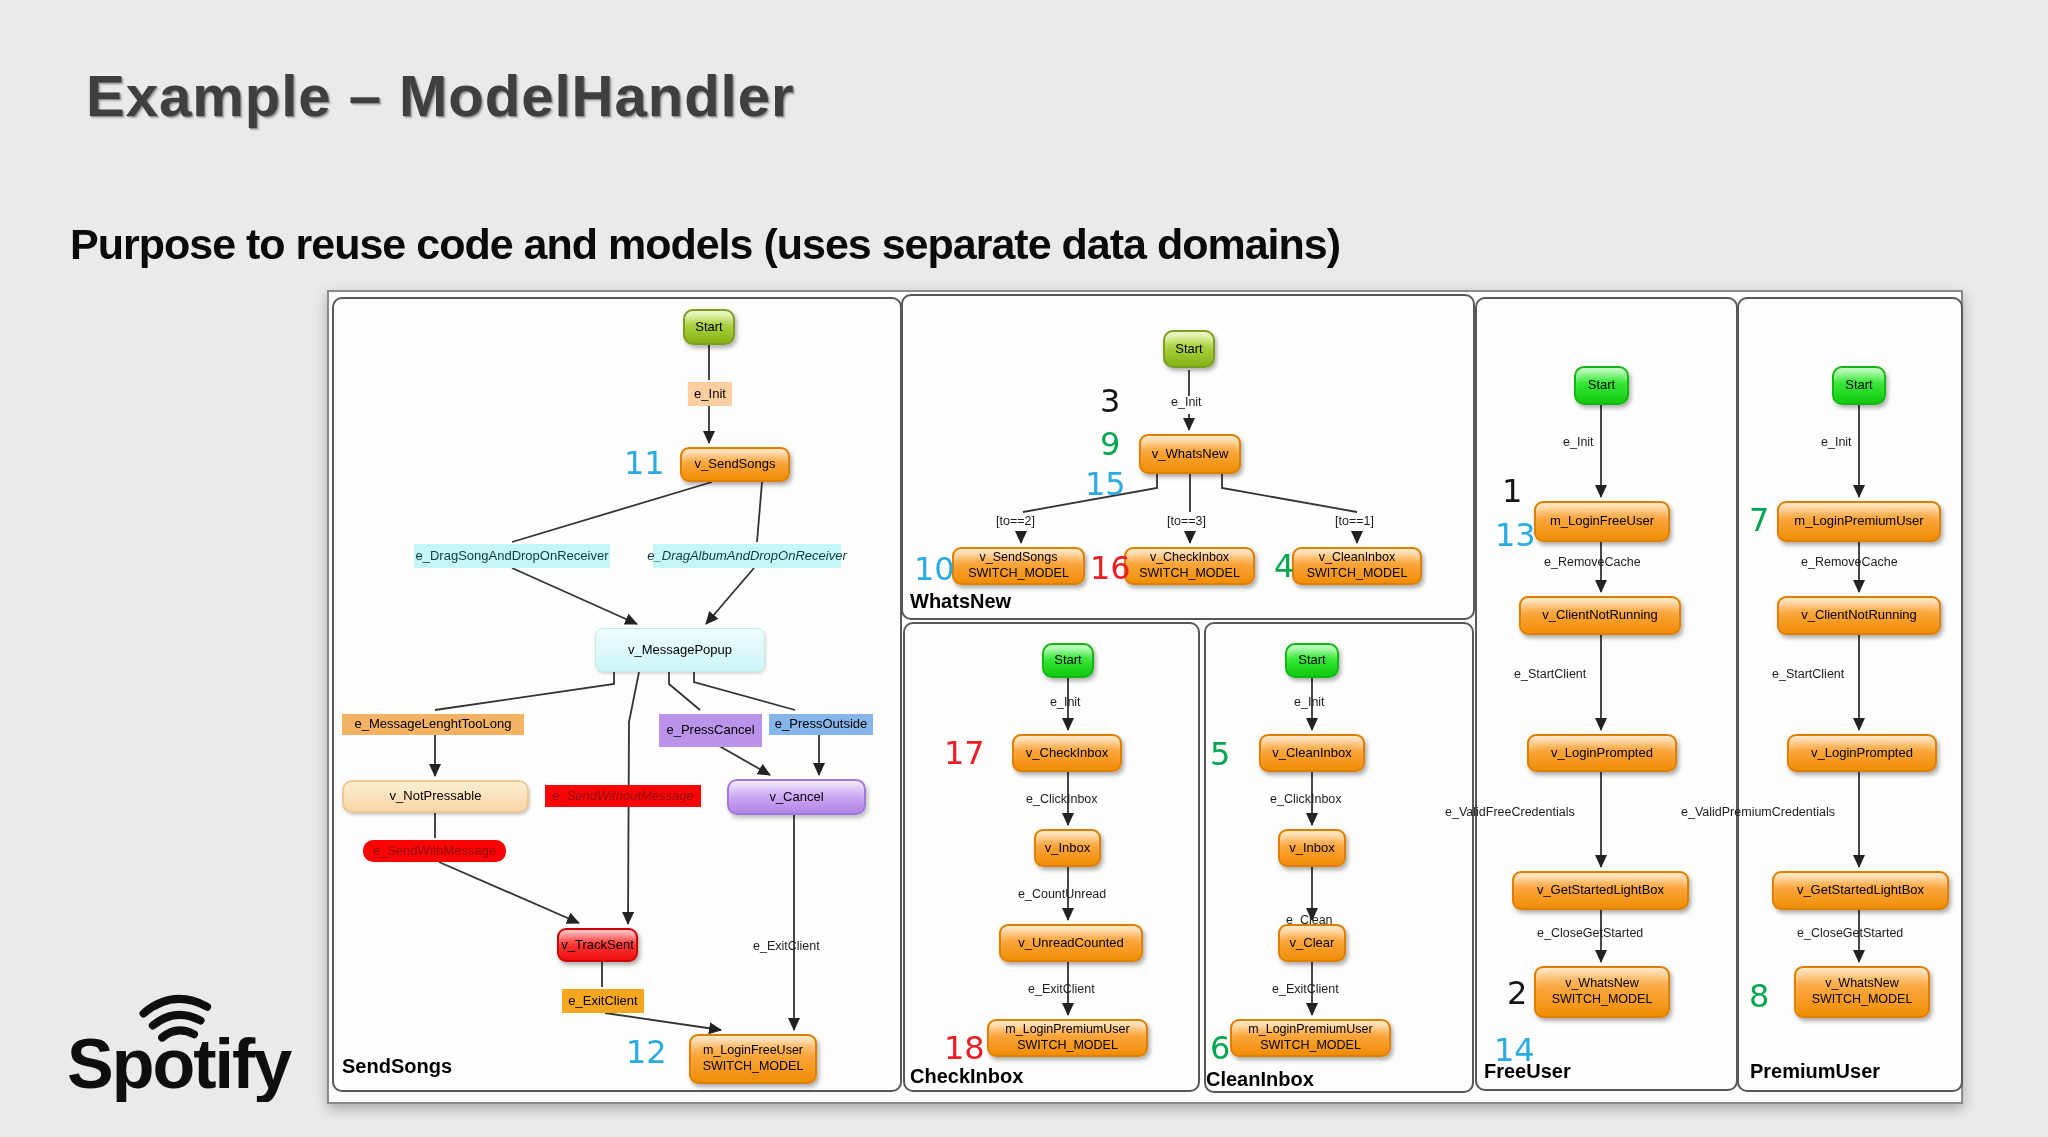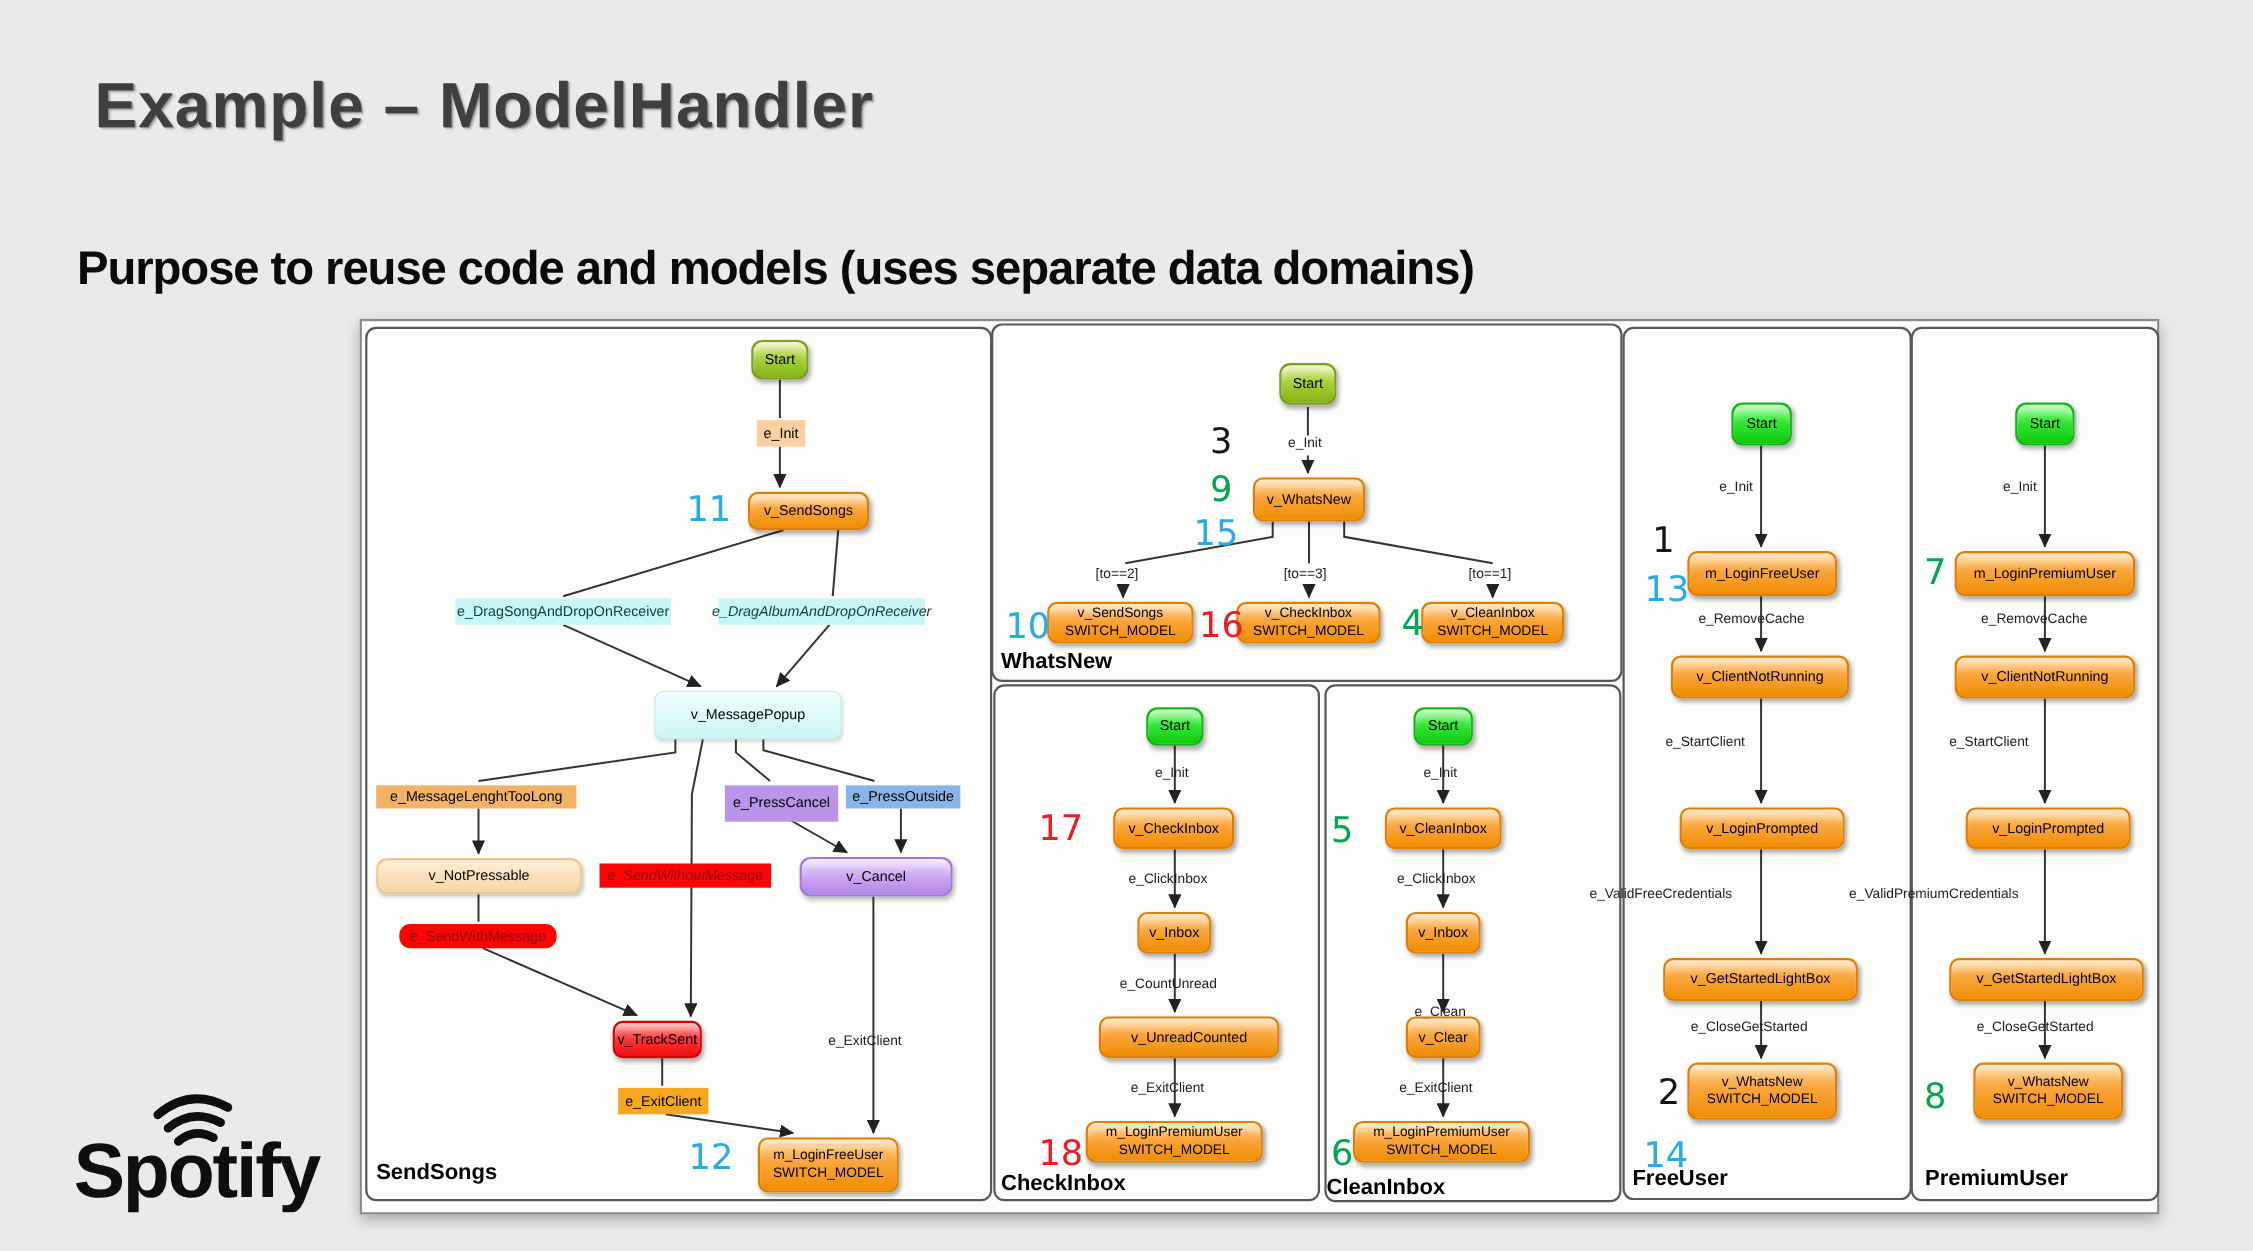--- a/index.html
+++ b/index.html
@@ -191,21 +191,21 @@
     <div class="node t-state-orange2" style="left: 795px; top: 255px; width: 131px; height: 38px;">v_CheckInbox
 SWITCH_MODEL</div>
     <div class="node t-state-orange2" style="left: 963px; top: 255px; width: 130px; height: 38px;">v_CleanInbox
 SWITCH_MODEL</div>
     <div class="node t-start-green" style="left: 713px; top: 351px; width: 52px; height: 35px;">Start</div>
     <div class="node t-text" style="left: 721px; top: 403px;">e_Init</div>
     <div class="node t-state-orange" style="left: 683px; top: 442px; width: 110px; height: 38px;">v_CheckInbox</div>
     <div class="node t-text" style="left: 697px; top: 500px;">e_ClickInbox</div>
     <div class="node t-state-orange" style="left: 705px; top: 537px; width: 67px; height: 38px;">v_Inbox</div>
     <div class="node t-text" style="left: 689px; top: 595px;">e_CountUnread</div>
-    <div class="node t-state-orange" style="left: 670px; top: 632px; width: 164px; height: 38px; text-align: center;">v_UnreadCounted</div>
+    <div class="node t-state-orange" style="left: 670px; top: 632px; width: 144px; height: 38px; text-align: center;">v_UnreadCounted</div>
     <div class="node t-text" style="left: 699px; top: 690px;">e_ExitClient</div>
     <div class="node t-state-orange2" style="left: 658px; top: 727px; width: 161px; height: 38px;">m_LoginPremiumUser
 SWITCH_MODEL</div>
     <div class="node t-start-green" style="left: 956px; top: 351px; width: 54px; height: 35px;">Start</div>
     <div class="node t-text" style="left: 965px; top: 403px;">e_Init</div>
     <div class="node t-state-orange" style="left: 930px; top: 442px; width: 106px; height: 38px;">v_CleanInbox</div>
     <div class="node t-text" style="left: 941px; top: 500px;">e_ClickInbox</div>
     <div class="node t-state-orange" style="left: 949px; top: 537px; width: 68px; height: 38px;">v_Inbox</div>
     <div class="node t-text" style="left: 957px; top: 595px; margin-top: 26px;">e_Clean</div>
     <div class="node t-state-orange" style="left: 949px; top: 632px; width: 68px; height: 38px;">v_Clear</div>

